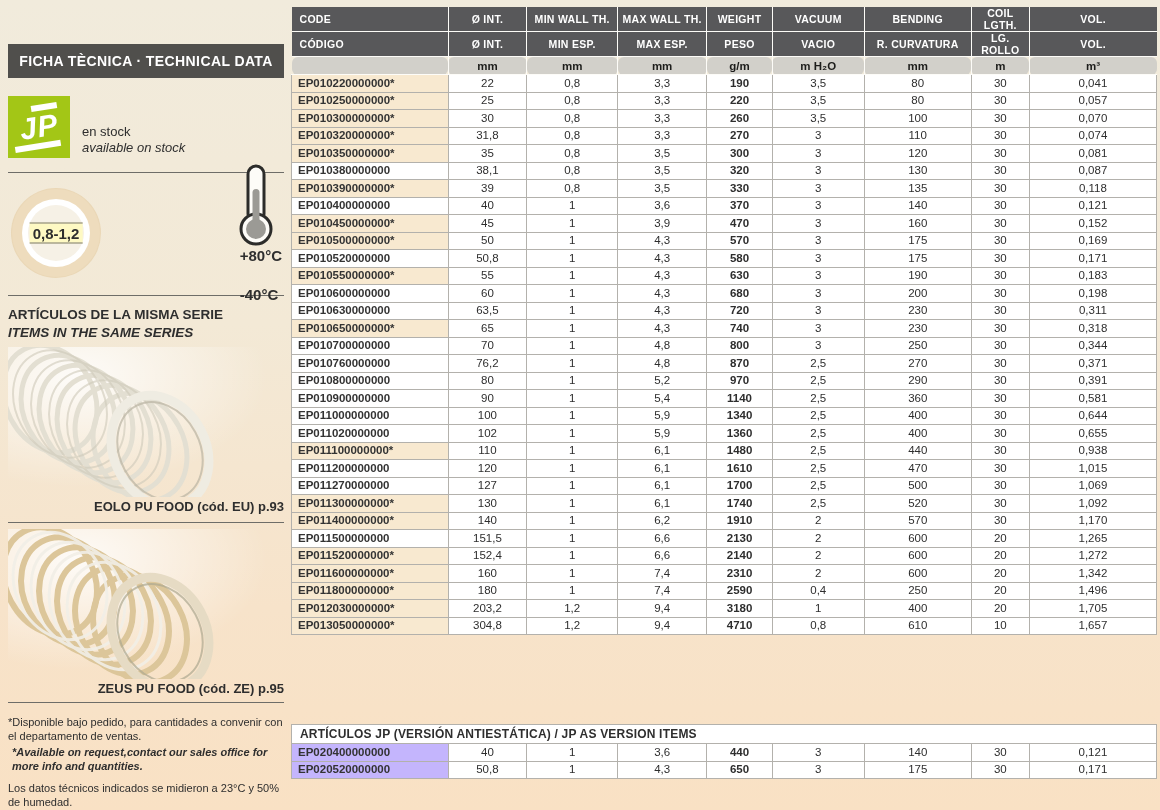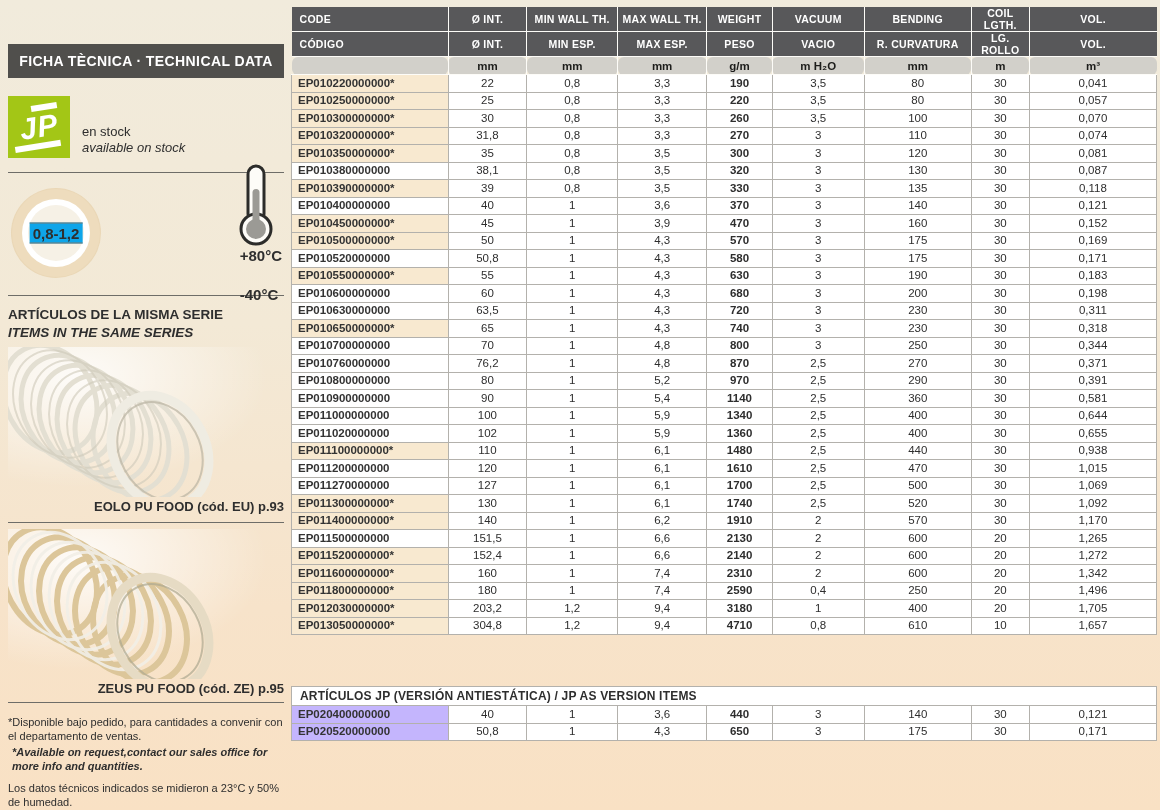--- a/index.html
+++ b/index.html
@@ -24,41 +24,41 @@
   .jp-text { color:#fff; font-weight:bold; font-style:italic; font-size:30px; line-height:30px; letter-spacing:1px; }
   .stock-text { margin-left:12px; font-size:13px; line-height:1.25; padding-bottom:2px; }
   .stock-text .it { font-style:italic; }
   .divider { border:none; border-top:1.5px solid #6e6d68; margin:0; }
   .d1 { margin-top:14px; } .d2 { margin-top:12px; } .d3 { margin-top:8px; } .d4 { margin-top:6px; }
 
   .specs-row { display:flex; align-items:center; justify-content:space-between; margin-top:10px; height:100px; }
   .cross-section { position:relative; width:96px; height:96px; flex:none; }
   .badge-text {
     position:absolute; left:50%; top:50%; transform:translate(-50%,-50%);
-    font-weight:bold; font-size:15px; background:#0ea5e9; padding:1px 3px;
+    font-weight:bold; font-size:15px; background:#fef9c3; padding:1px 3px;
     border-top:1.5px solid #7a786f; border-bottom:1.5px solid #7a786f; white-space:nowrap;
   }
   .thermo-block { display:flex; align-items:center; margin-right:2px;flex-direction:column; }
   .thermo-temps { margin-left:8px; font-weight:bold; font-size:15px; display:flex; flex-direction:column; gap:22px; }
 
   .series-head { margin-top:10px; font-size:13.5px; font-weight:bold; line-height:1.3; }
   .series-head .it { font-style:italic; }
 
   .hose-card { height:150px; margin-top:6px; position:relative;
     background:radial-gradient(ellipse at 25% 20%, rgba(255,255,255,.85) 0%, rgba(255,255,255,0) 65%); }
   .hose-caption { font-size:13px; font-weight:bold; text-align:right; margin-top:2px; margin-bottom:6px; }
 
   .footnotes { margin-top:12px; font-size:11px; line-height:1.28; }
   .footnotes p { margin-bottom:2px; }
   .footnotes .fn-it { font-style:italic; font-weight:bold; padding-left:4px; }
   .footnotes .gap { margin-top:8px; }
 
   
   .main-table-wrap { position:absolute; left:291px; top:7px; width:866px; }
-  .as-table-wrap   { position:absolute; left:291px; top:686px; width:866px;border-radius:21px; }
+  .as-table-wrap   { position:absolute; left:291px; top:724px; width:866px;border-radius:21px; }
   table { width:100%; border-collapse:collapse; table-layout:fixed; }
   thead th {
     background:#58585a; color:#fff; font-size:10.5px; font-weight:bold; letter-spacing:.3px;
     height:18px; border-right:1.5px solid #fdfcf8; border-bottom:1.5px solid #fdfcf8; text-align:center;
   }
   thead th:first-child { text-align:left; padding-left:8px; }
   thead th:last-child { border-right:none; }
   tr.units td {
     background:#d2d0ca; color:#1d1d1b; font-weight:bold; font-size:11.5px; height:18px;
     text-align:center; border-right:1.5px solid #fdfcf8; border-bottom:1px solid #fdfcf8;border-radius:6px;

